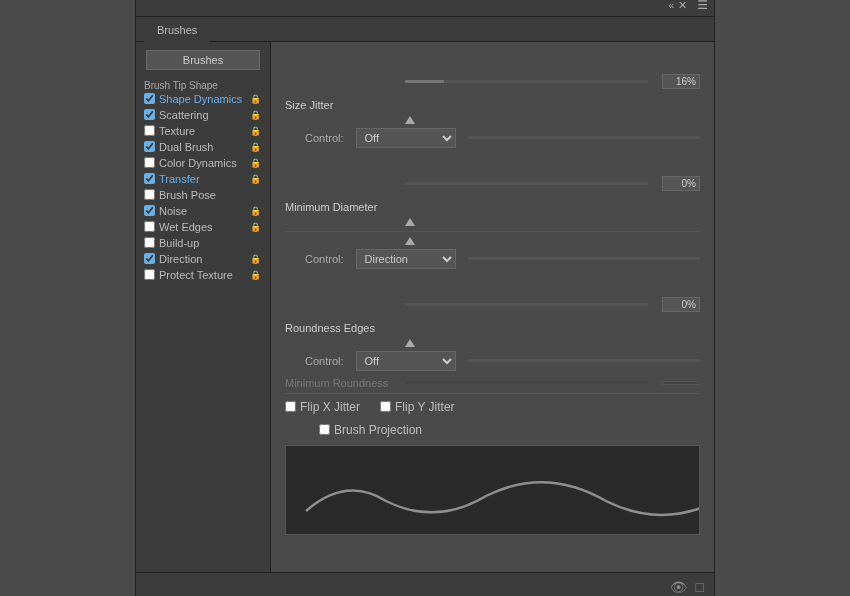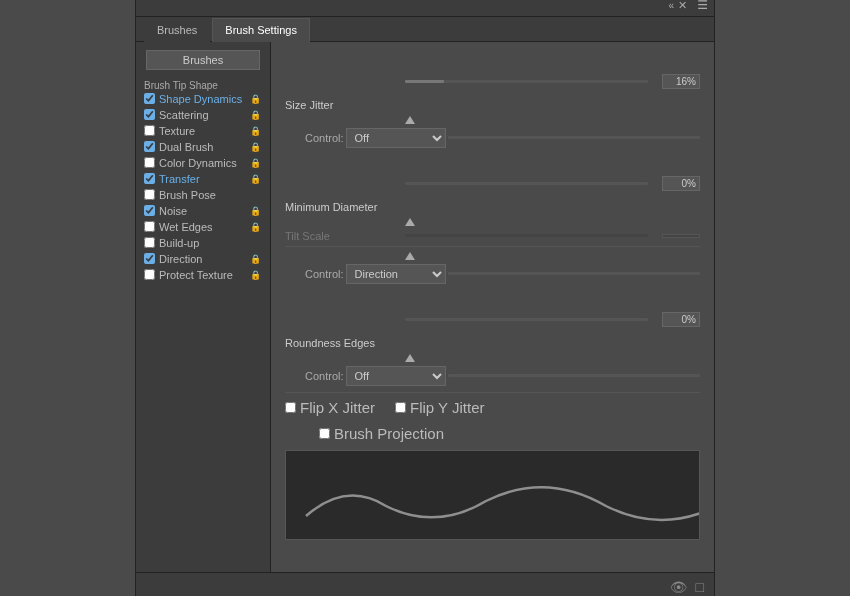--- a/index.html
+++ b/index.html
@@ -159,21 +159,21 @@
       height: 0;
       border-left: 5px solid transparent;
       border-right: 5px solid transparent;
       border-bottom: 8px solid #aaa;
       margin: 1px 0;
     }
     .control-row {
       display: flex;
       align-items: center;
       margin-bottom: 6px;
-      gap: 2px;
+      gap: 12px;
     }
     .control-label {
       color: #aaa;
       font-size: 11px;
       min-width: 55px;
       padding-left: 20px;
     }
     .select-box {
       background: #555;
       border: 1px solid #666;
@@ -198,21 +198,21 @@
       display: flex;
       align-items: center;
       gap: 4px;
       margin-bottom: 3px;
     }
     .checkbox-row input[type="checkbox"] {
       width: 11px;
       height: 11px;
     }
     .checkbox-row label {
-      font-size: 15px;
+      font-size: 12px;
       color: #bbb;
     }
     .bottom-row {
       display: flex;
       gap: 20px;
       margin-top: 6px;
       margin-bottom: 6px;
     }
     .preview-area {
       background: #2a2a2a;
@@ -250,21 +250,20 @@
   <div class="panel-titlebar">
     <div class="panel-titlebar-icons">
       <span style="color:#aaa;font-size:10px;">«</span>
       <span style="color:#aaa;font-size:11px;">✕</span>
       <span style="color:#aaa;font-size:12px;margin-left:6px;">☰</span>
     </div>
   </div>
 
   <div class="tab-bar">
     <div class="tab">Brushes</div>
-    <div class="tab active">Brush Settings</div>
   </div>
 
   <div class="content">
 
     <div class="sidebar">
       <button class="brushes-btn">Brushes</button>
       <div class="section-title">Brush Tip Shape</div>
 
       <div class="sidebar-item active">
         <input type="checkbox" checked="" style="">
@@ -361,29 +360,20 @@
             <div class="slider-fill" style="width:0%"></div>
           </div>
           <div class="value-box">0%</div>
         </div>
       </div>
 
       <div style="display:flex;padding-left:120px;margin-bottom:3px;">
         <div class="triangle-marker"></div>
       </div>
 
-      <div class="row">
-        <span class="tilt-label">Tilt Scale</span>
-        <div class="slider-container">
-          <div class="slider-track" style="background:#444;">
-            <div class="slider-fill" style="width:0%;background:#444;"></div>
-          </div>
-          <div class="value-box" style="background:#444;border-color:#555;"></div>
-        </div>
-      </div>
 
       <div class="separator"></div>
 
 
       <div style="display:flex;padding-left:120px;margin-bottom:3px;">
         <div class="triangle-marker"></div>
       </div>
 
       <div class="control-row">
         <span class="control-label">Control:</span>
@@ -416,20 +406,29 @@
         <select class="select-box">
           <option selected="">Off</option>
           <option>Fade</option>
           <option>Pen Pressure</option>
           <option>Pen Tilt</option>
           <option>Direction</option>
         </select>
         <div class="mini-track"></div>
       </div>
 
+      <div class="row">
+        <span class="tilt-label">Minimum Roundness</span>
+        <div class="slider-container">
+          <div class="slider-track" style="background:#444;">
+            <div class="slider-fill" style="width:0%;background:#444;"></div>
+          </div>
+          <div class="value-box" style="background:#444;border-color:#555;"></div>
+        </div>
+      </div>
 
       <div class="separator"></div>
 
       <div class="bottom-row">
         <div class="checkbox-row">
           <input type="checkbox" style="">
           <label>Flip X Jitter</label>
         </div>
         <div class="checkbox-row">
           <input type="checkbox" style="">

